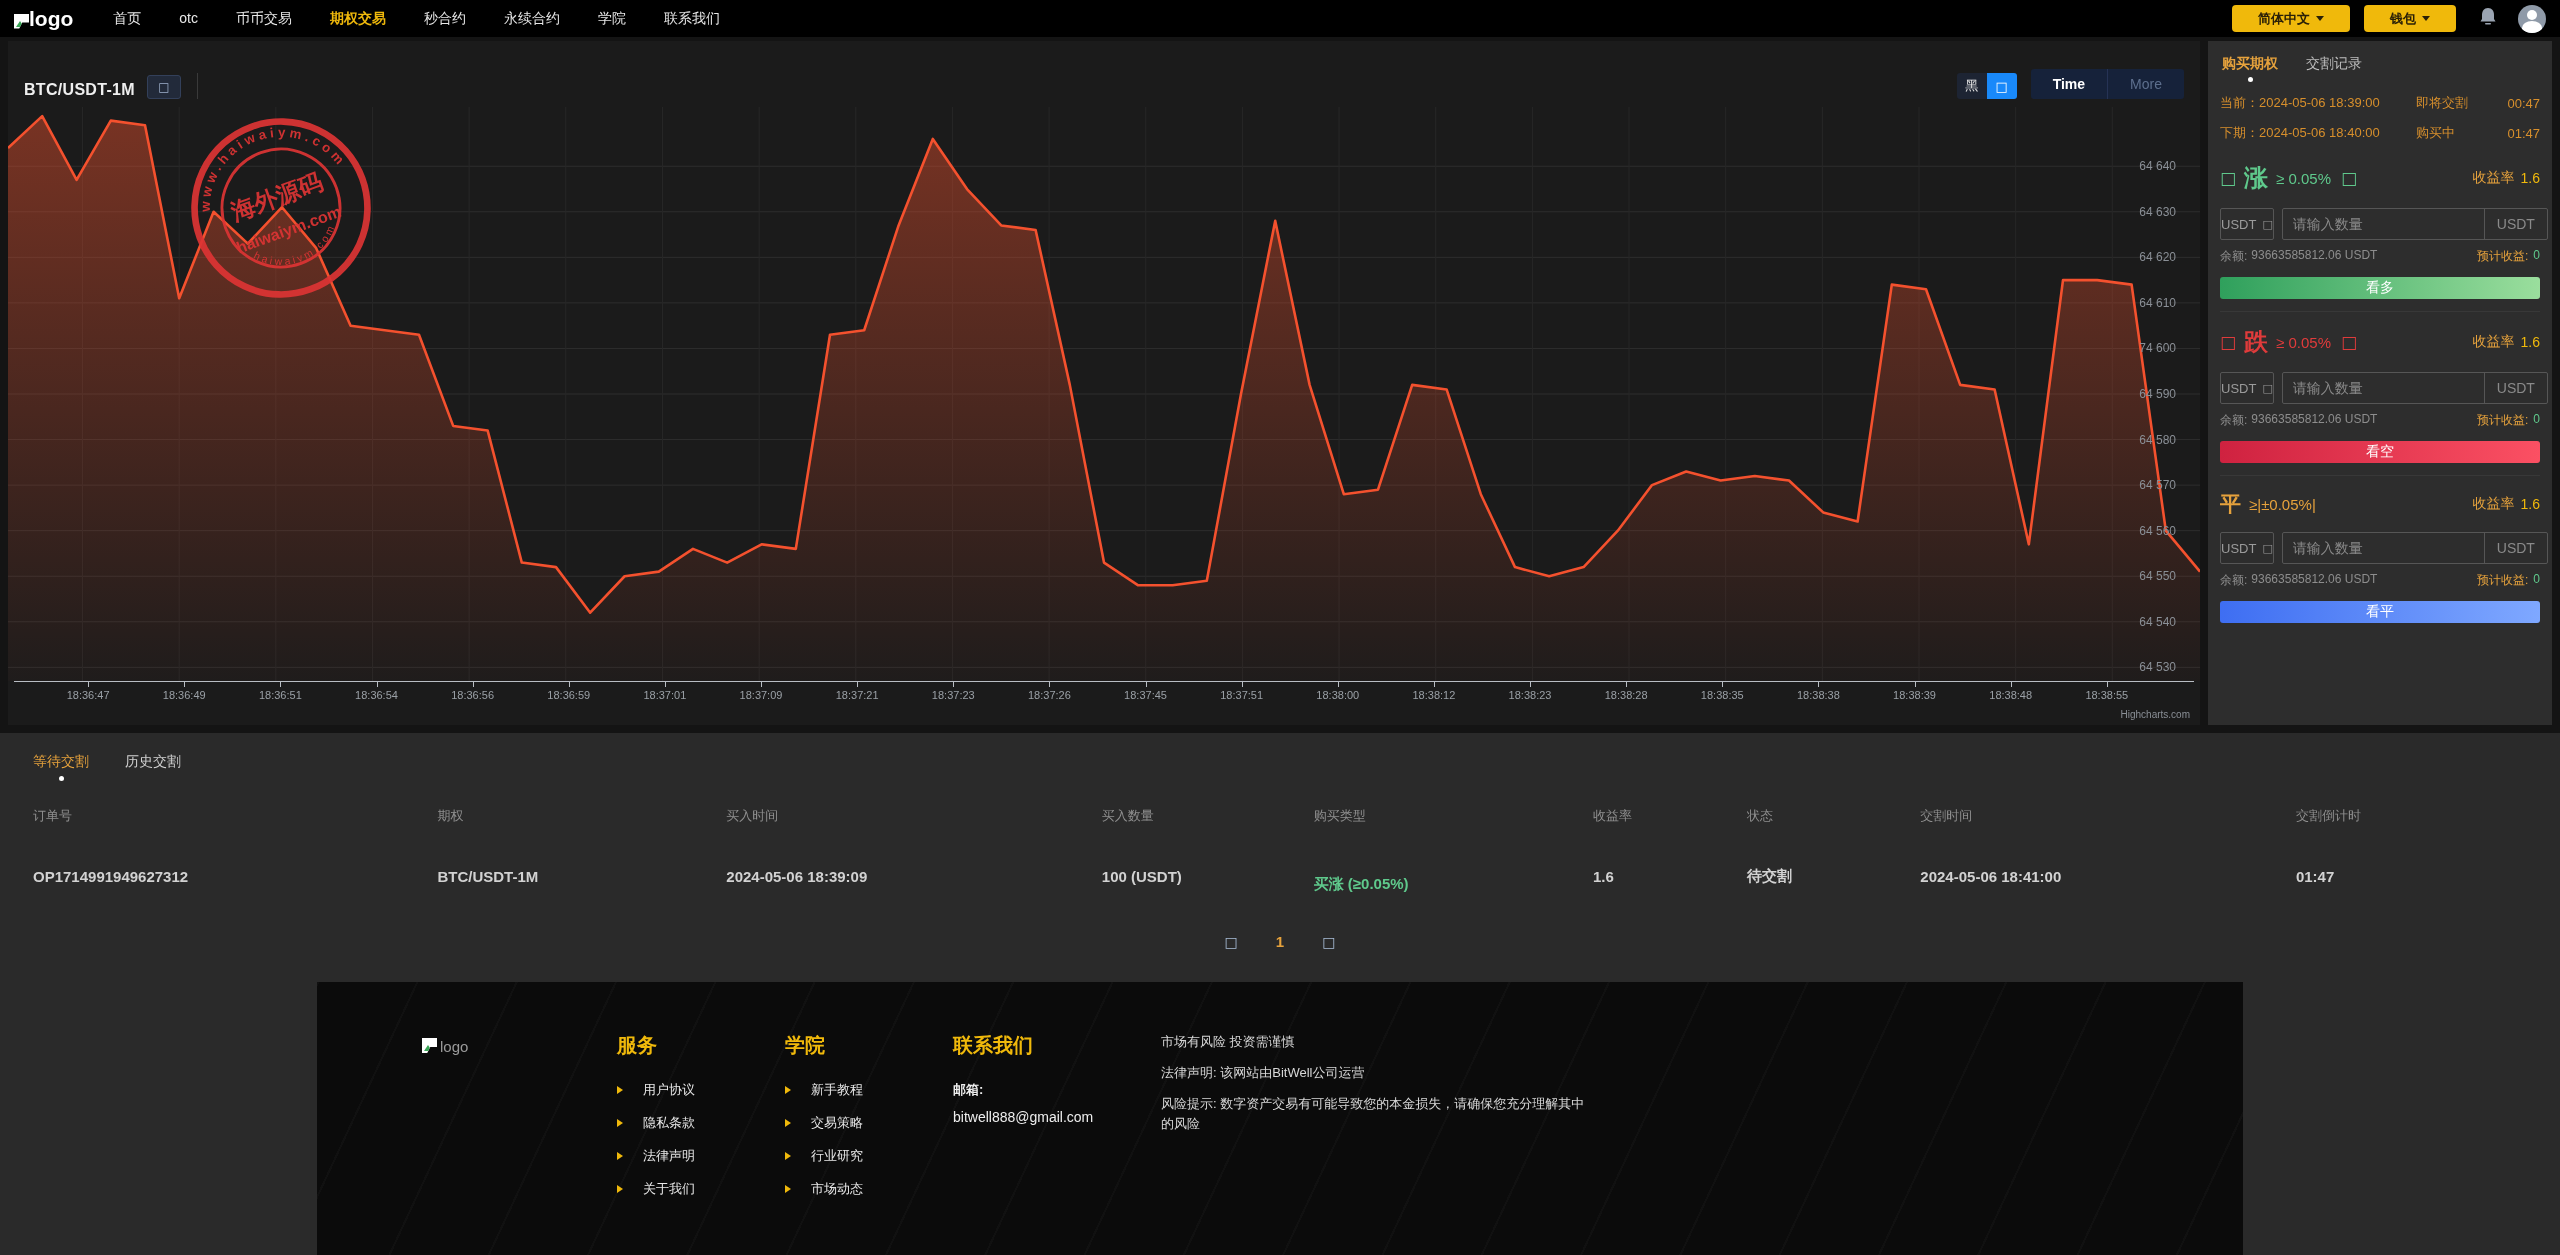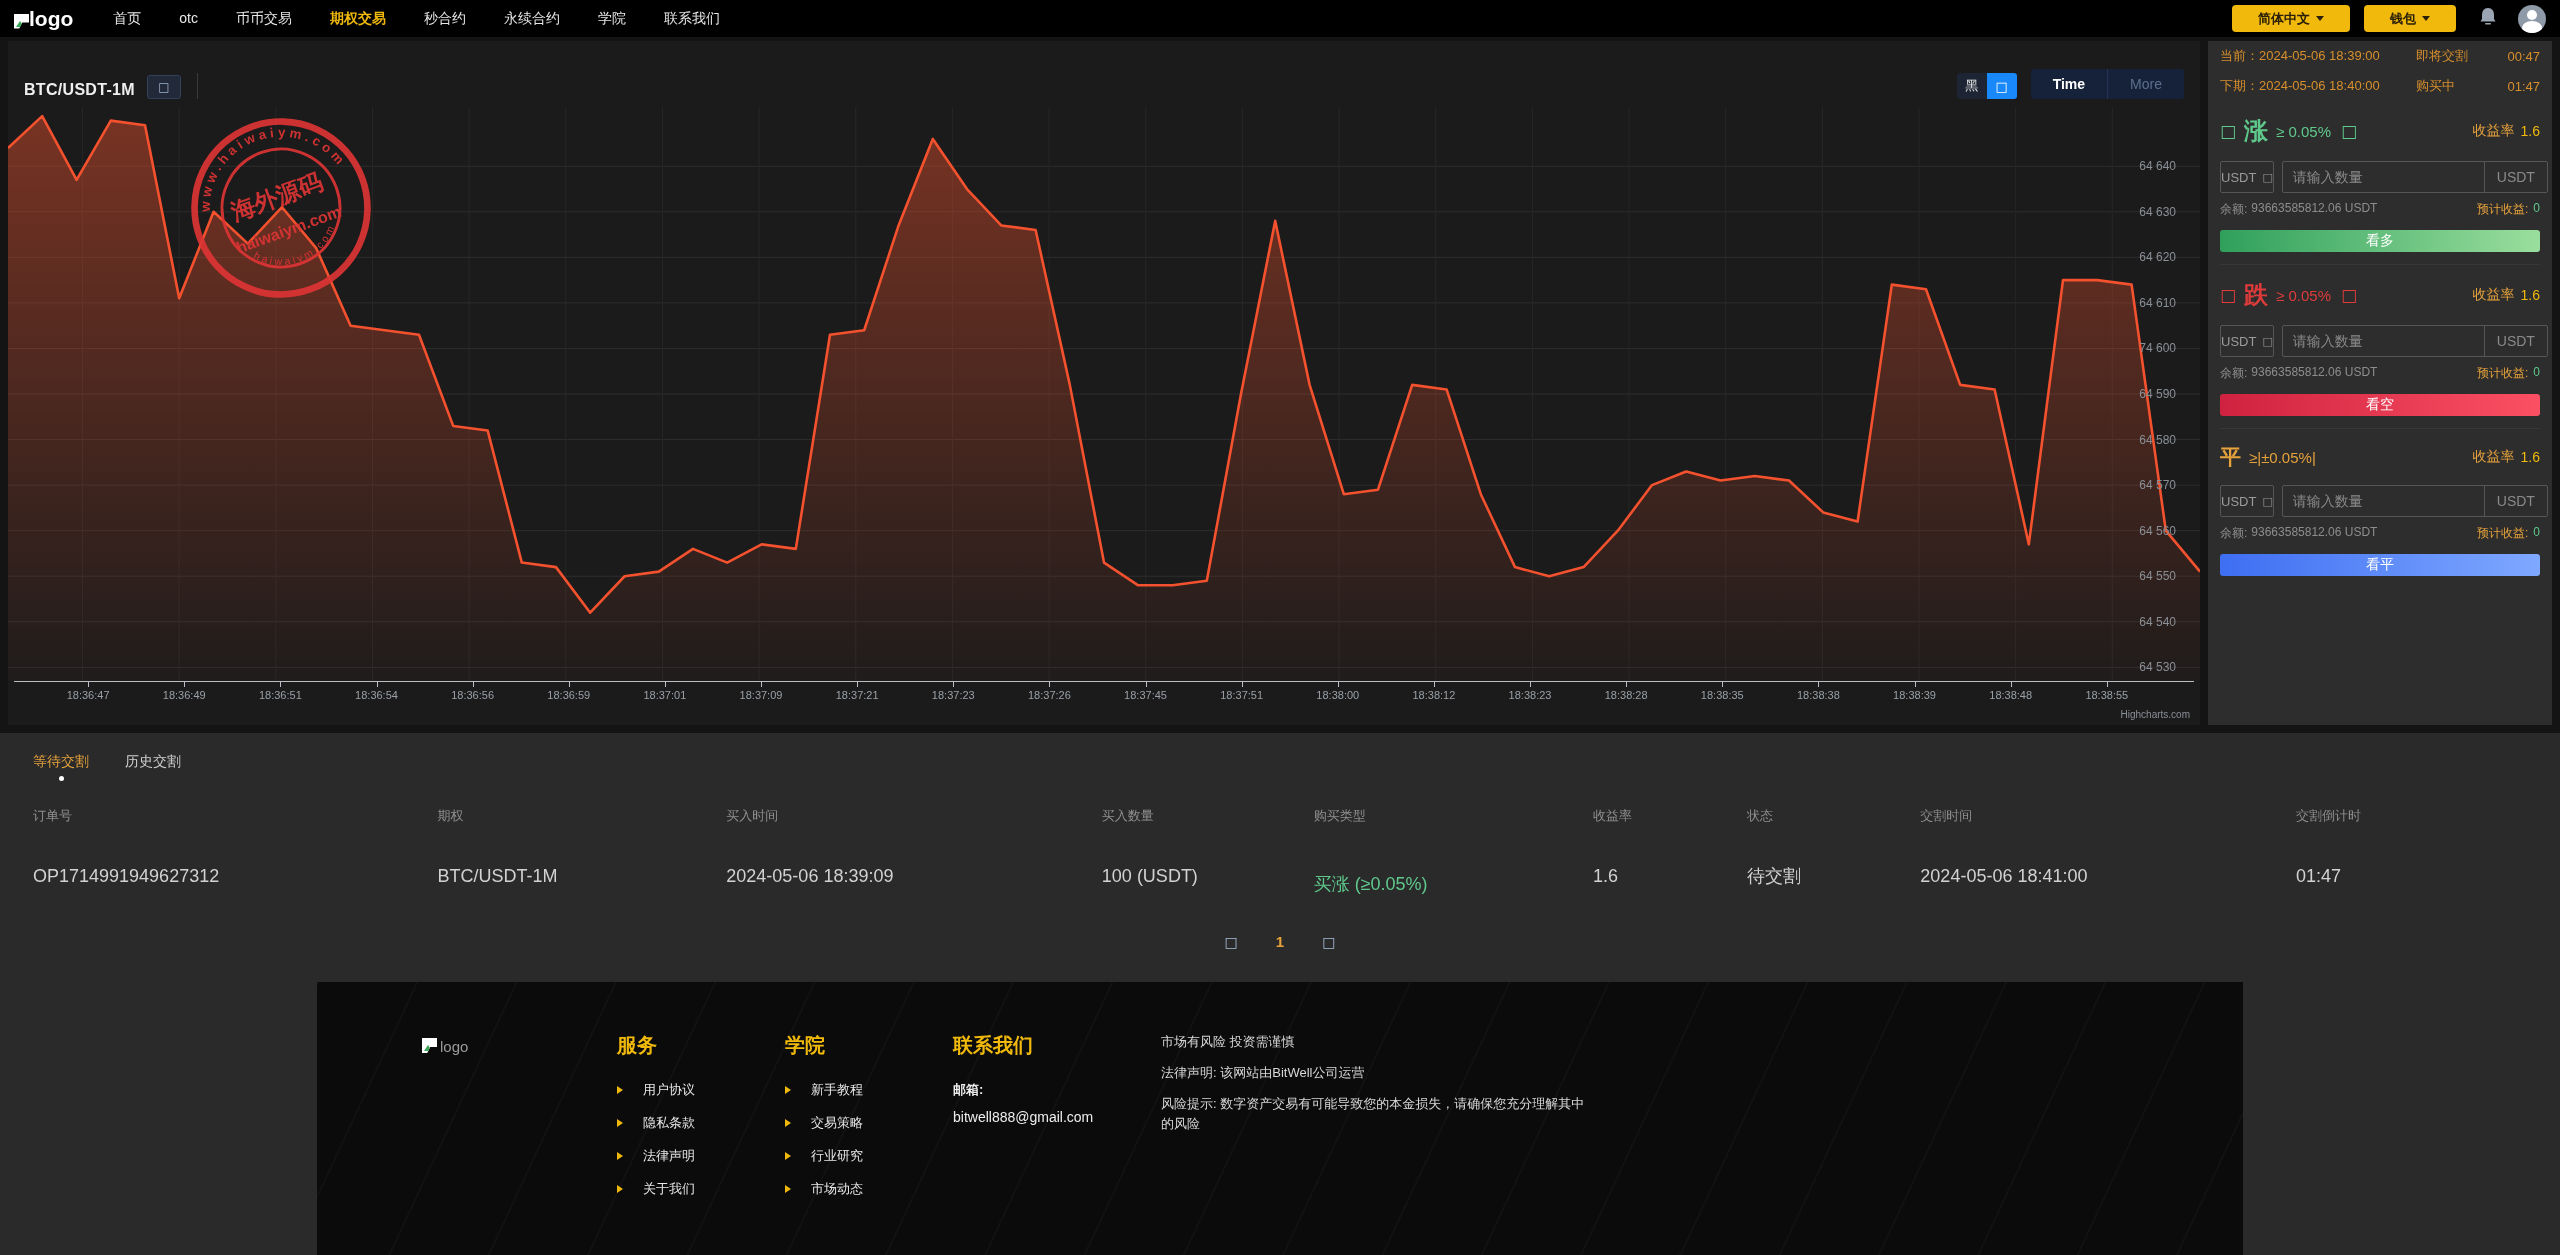--- a/index.html
+++ b/index.html
@@ -99,21 +99,21 @@
   .bottom { background:#2a2a2a; margin-top:8px; min-height:530px; }
   .order-tabs { display:flex; gap:36px; padding:20px 0 6px 33px; }
   .otab { font-size:14px; color:#d0d0d0; cursor:pointer; text-align:center;}
   .otab.active { color:#e6a23c; }
   .otab.active:after { content:''; display:block; width:5px; height:5px; background:#fff; border-radius:50%; margin:5px auto 0; }
   .tbl { padding:0 16px; }
   .tbl-row { display:grid; grid-template-columns:4.2fr 3fr 3.9fr 2.2fr 2.9fr 1.6fr 1.8fr 3.9fr 2.4fr; padding:0 17px; align-items:center;}
   .tbl-head { height:58px; }
   .tbl-head > div { color:#8f8f8f; font-size:13px; }
   .tbl-body { height:62px; }
-  .tbl-body > div { color:#d2d2d2; font-size:18px; }
+  .tbl-body > div { color:#d2d2d2; font-size:15px;font-weight:bold; }
   .cell-green { color:#5fc98c !important;margin-top:16px; }
   .pager { display:flex; justify-content:center; align-items:center; gap:38px; padding:26px 0 10px 0; }
   .pg-arrow { color:#a9bed8; font-size:14px; cursor:pointer; }
   .pg-num { color:#e6a23c; font-size:15px; font-weight:bold; cursor:pointer; }
 
   
   .footer { width:1926px; margin:22px auto 0; height:278px; background:#0b0b0b; overflow:hidden;
     background-image:repeating-linear-gradient(115deg, rgba(255,255,255,.025) 0 2px, transparent 2px 90px);
     display:flex; padding:50px 0 0 105px; }
   .f-logo { width:195px; display:flex; align-items:flex-start; color:#9a9a9a; font-size:15px; gap:3px; padding-top:6px;}
@@ -298,20 +298,24 @@
         <span class="xtick" style="left: 87.181%;"></span>
         <span class="xlab" style="left: 91.5905%;">18:38:48</span>
         <span class="xtick" style="left: 91.5905%;"></span>
         <span class="xlab" style="left: 96%;">18:38:55</span>
         <span class="xtick" style="left: 96%;"></span>
       </div>
     <div class="credit">Highcharts.com</div>
   </div>
 
   <div class="panel">
+    <div class="panel-tabs">
+      <span class="ptab active">购买期权</span>
+      <span class="ptab">交割记录</span>
+    </div>
     <div class="sched-row">
       <span class="sched-time"><span>当前：</span><span>2024-05-06 18:39:00</span></span>
       <span class="sched-status">即将交割</span>
       <span class="sched-cd">00:47</span>
     </div>
     <div class="sched-row">
       <span class="sched-time"><span>下期：</span><span>2024-05-06 18:40:00</span></span>
       <span class="sched-status">购买中</span>
       <span class="sched-cd">01:47</span>
     </div>

